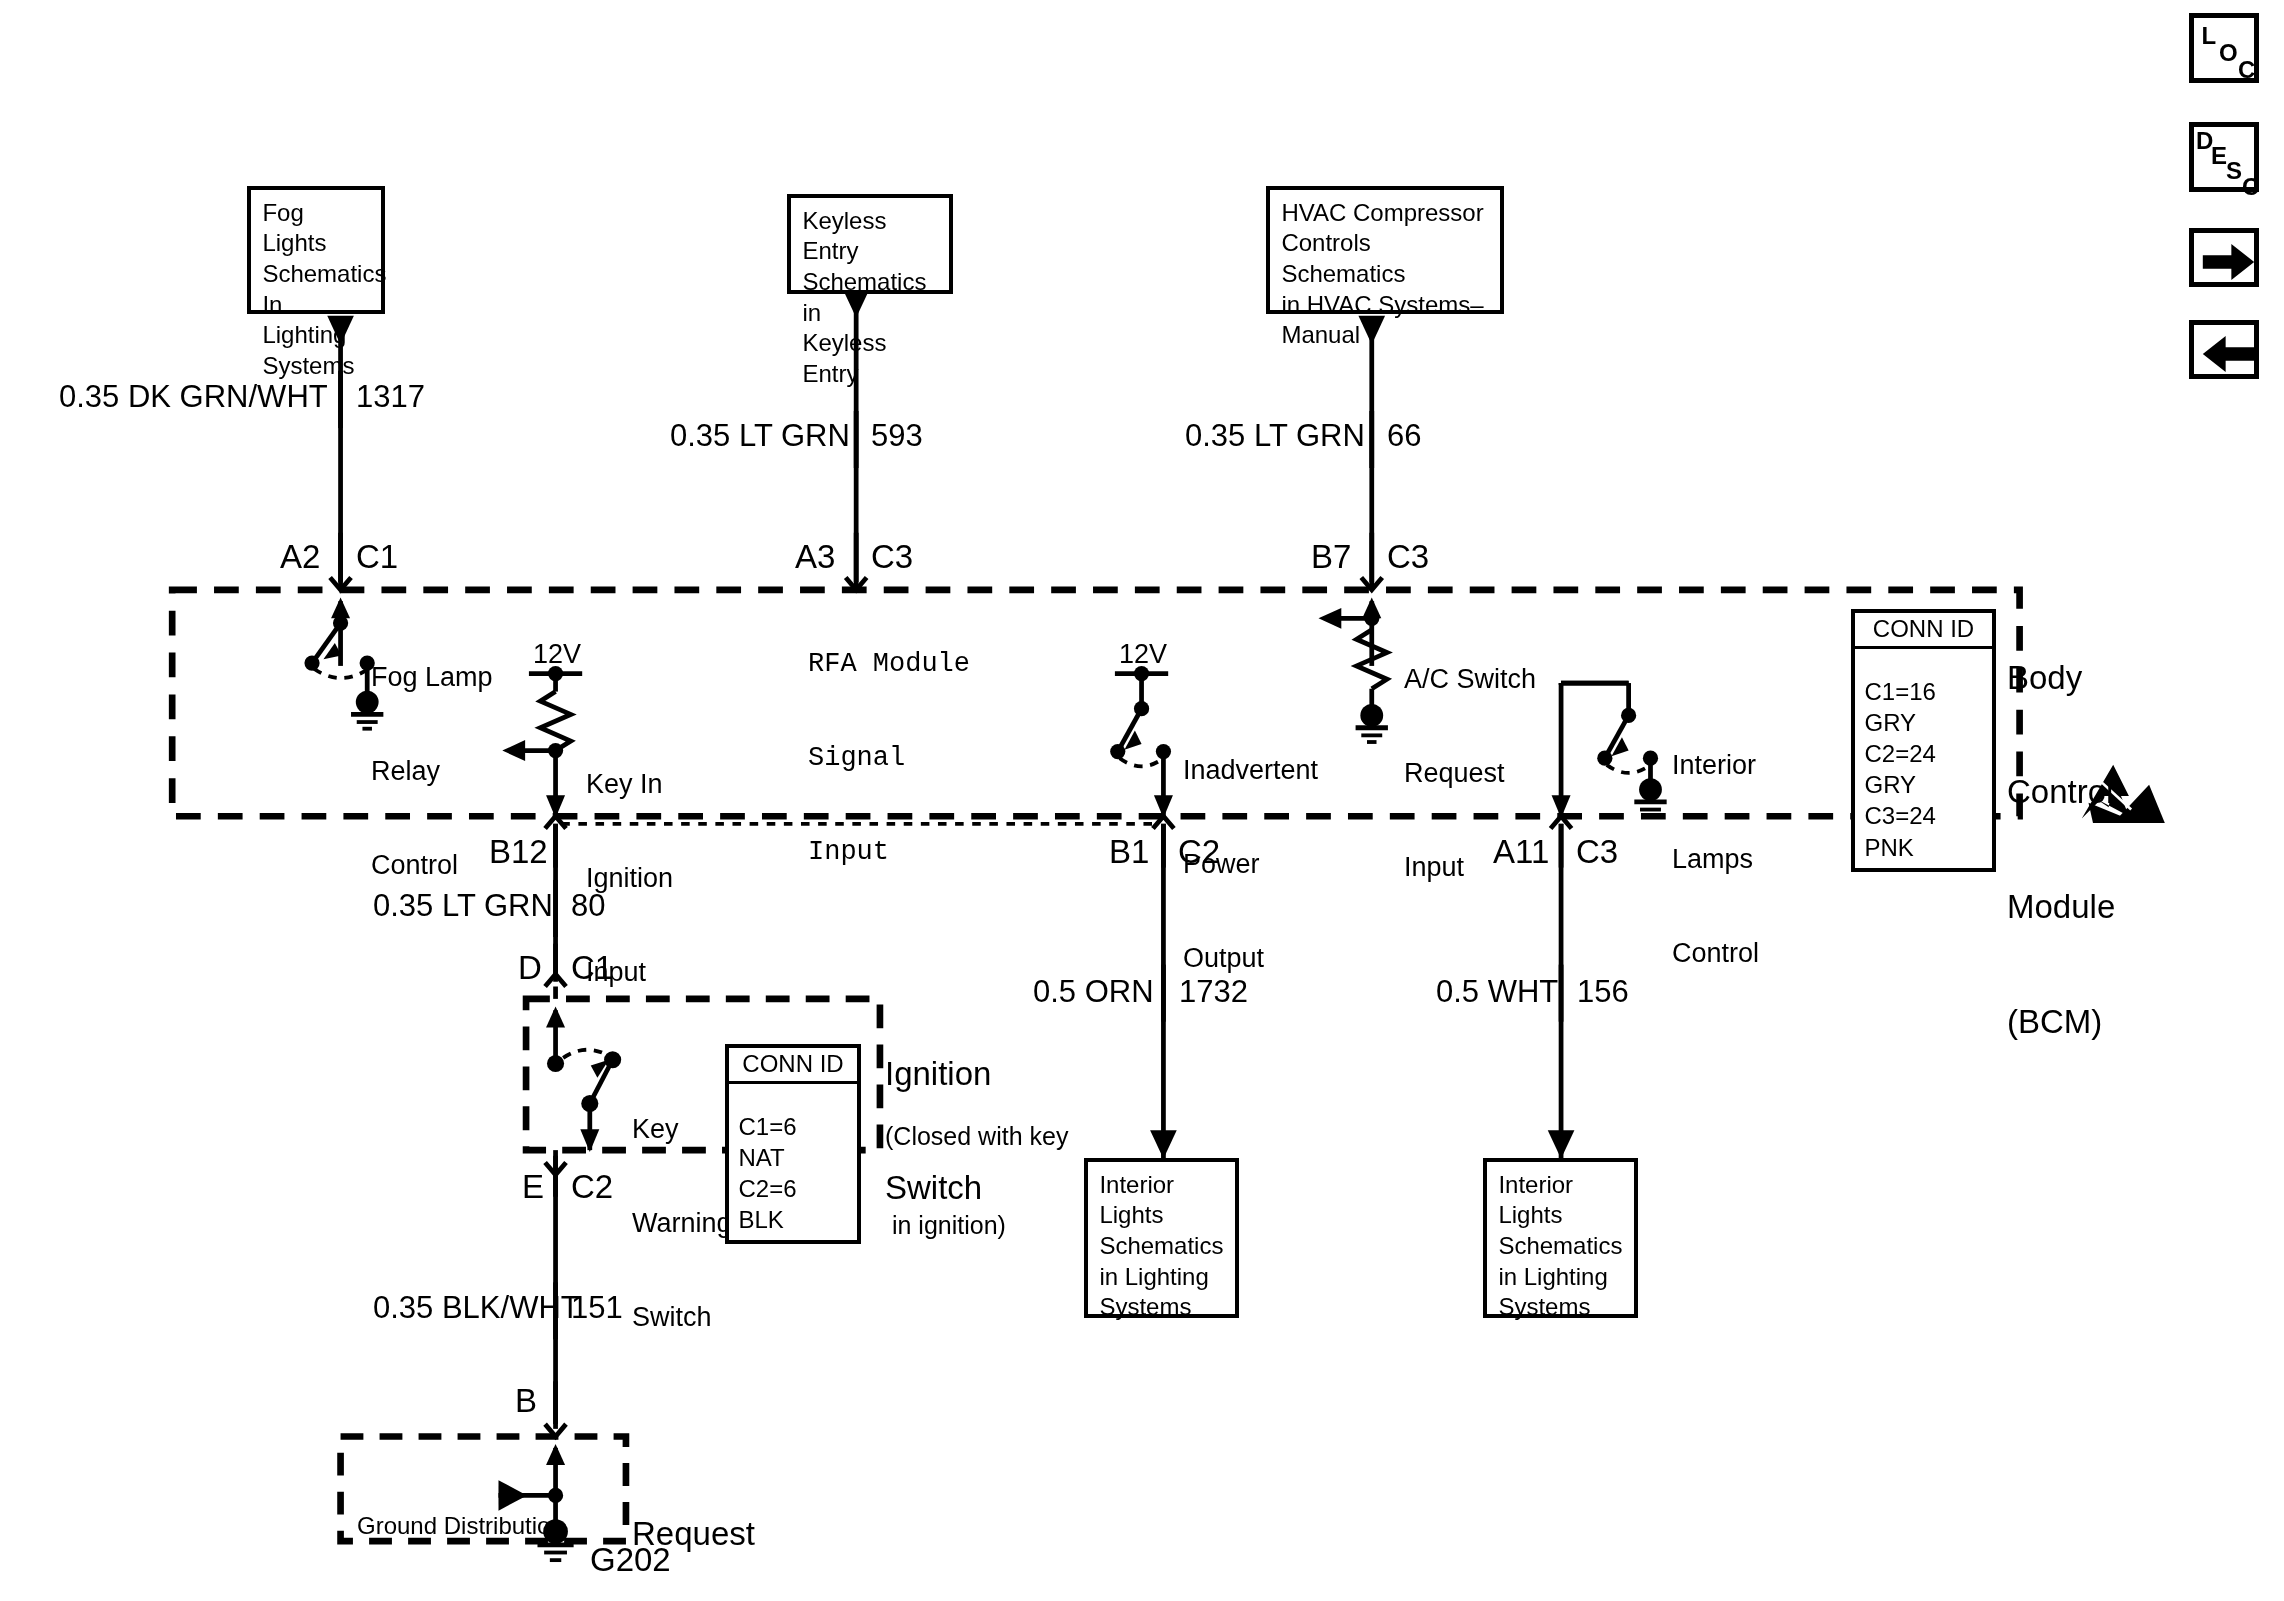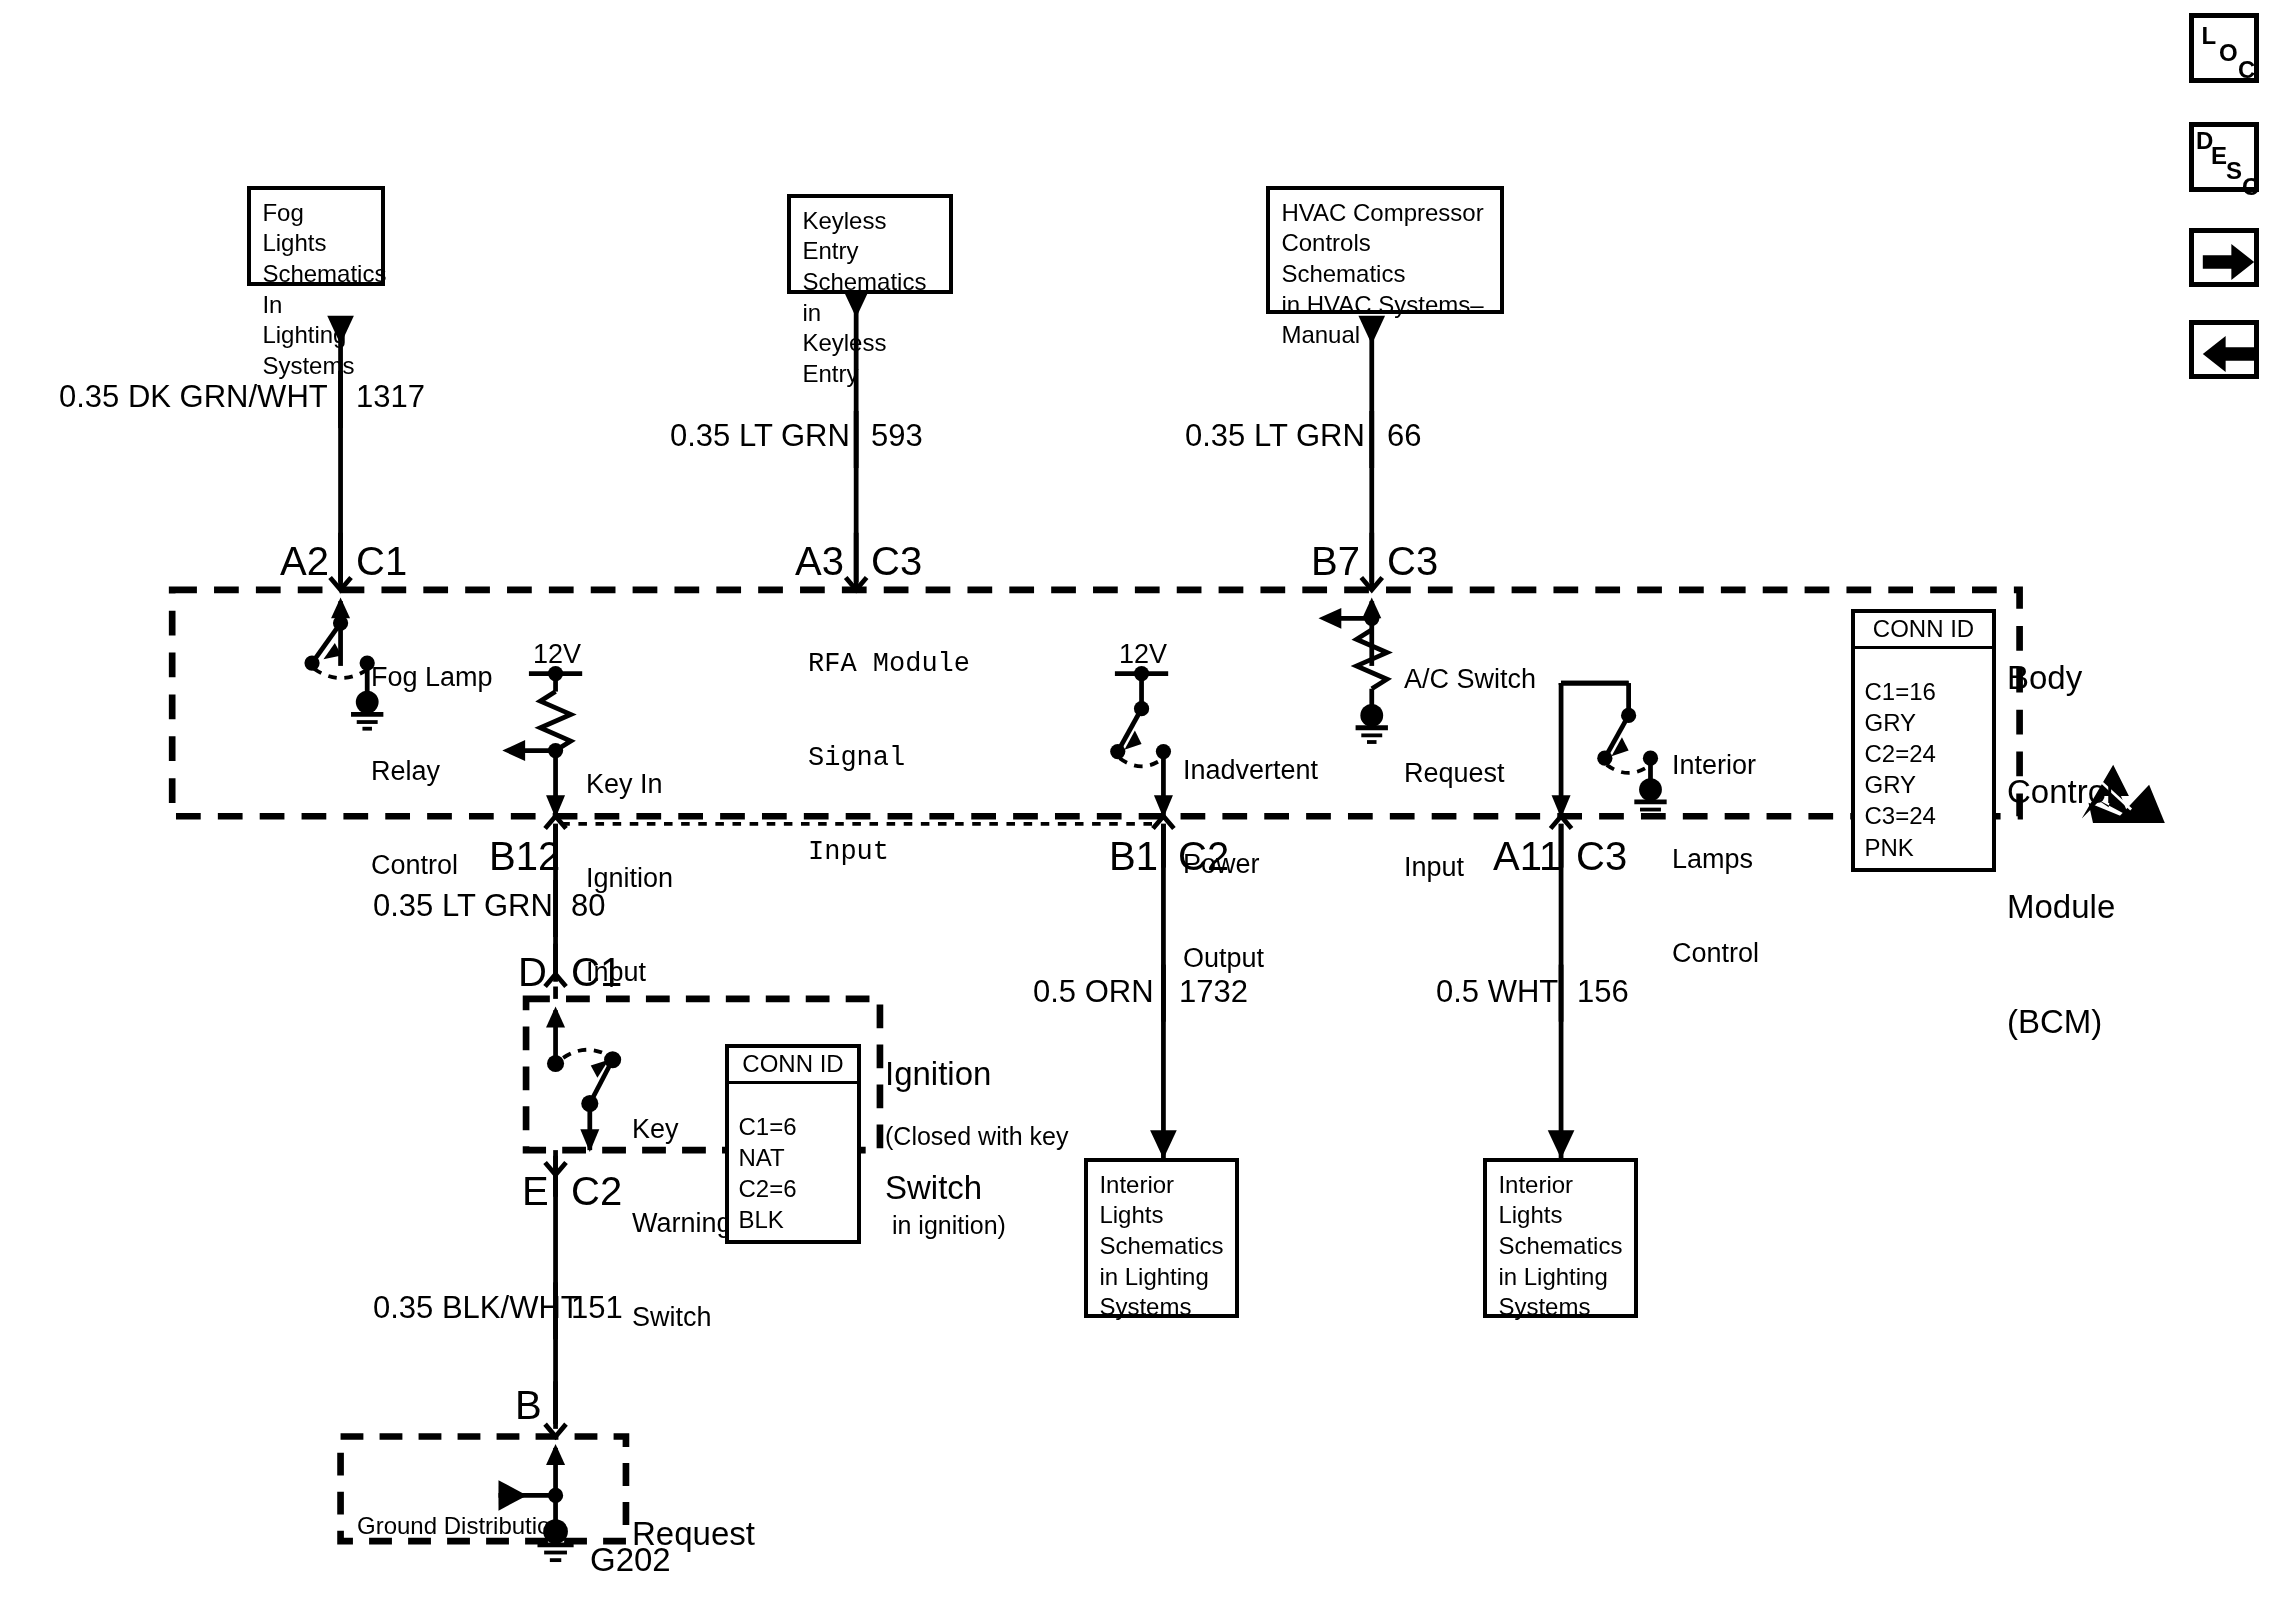--- a/index.html
+++ b/index.html
@@ -11,21 +11,21 @@
   .refbox{position:absolute;border:4.8px solid #000;background:#fff;box-sizing:border-box;
           font-size:24px;line-height:1.28;padding:7.6px 9.5px 7.6px 11.4px;}
   .connbox{position:absolute;border:4.8px solid #000;background:#fff;box-sizing:border-box;font-size:24px;}
   .connhdr{text-align:center;border-bottom:3.8px solid #000;padding:1.9px 9.5px 2.9px;}
   .connrows{padding:2.9px 9.5px 4.8px 9.5px;line-height:1.3;margin-top:24px;}
   .navbtn{position:absolute;border:5.7px solid #000;background:#fff;box-sizing:border-box;}
   .navlabel{position:absolute;font-size:24px;font-weight:bold;}
   .med{font-size:27px;}
   .sml{font-size:24px;}
   .lbl-wire{font-size:31px;}
-  .lbl-pin{font-size:40px;}
+  .lbl-pin{font-size:33px;}
   .blocktitle{font-size:33px;line-height:1.16;}
   .subnote{font-size:25px;line-height:1.18;}
 </style>
 </head>
 <body>
 
 <div id="stage">
 
   <svg class="layer" viewBox="0 0 2402 1684">
     <defs>
@@ -225,21 +225,21 @@
 
     <g transform="translate(2186,792) scale(1.18)">
       <path d="M2,58 L30,10 L44,38 L22,38 Z" fill="#000"></path>
       <path d="M30,62 L62,28 L76,62 Z" fill="#000"></path>
       <path d="M14,40 L44,56 L30,20 L26,48 Z" fill="#000"></path>
       <path d="M8,44 L52,62 L12,62 Z" fill="#000"></path>
       <path d="M20,26 L46,50" stroke="#fff" stroke-width="2.4" fill="none"></path>
     </g>
   </svg>
 
-  <div class="refbox" style="left:247px;top:186px;width:138px;height:100px;">
+  <div class="refbox" style="left:247px;top:186px;width:138px;height:128px;">
     <div>Fog Lights</div>
     <div>Schematics</div>
     <div>In Lighting</div>
     <div>Systems</div>
   </div>
 
   <div class="refbox" style="left:787px;top:194px;width:166px;height:100px;">
     <div>Keyless Entry</div>
     <div>Schematics in</div>
     <div>Keyless Entry</div>

